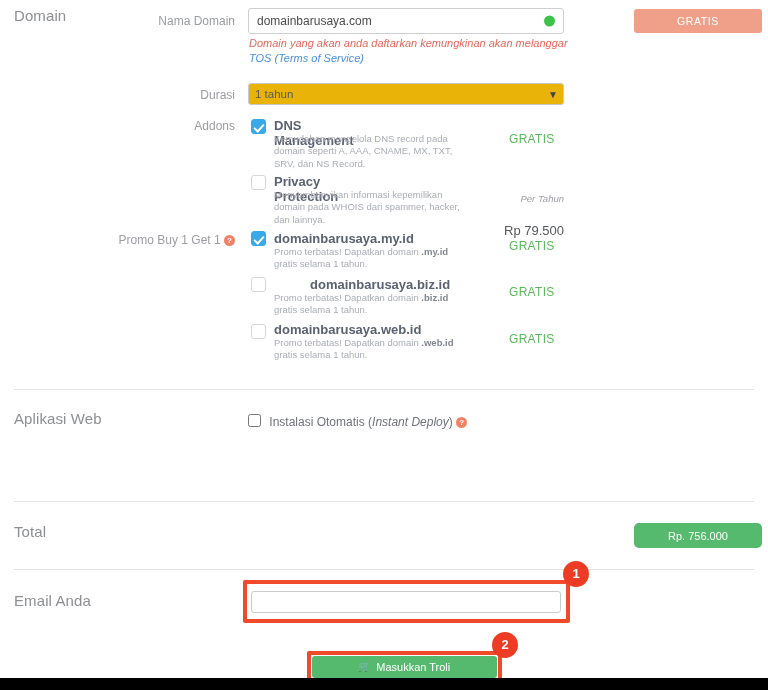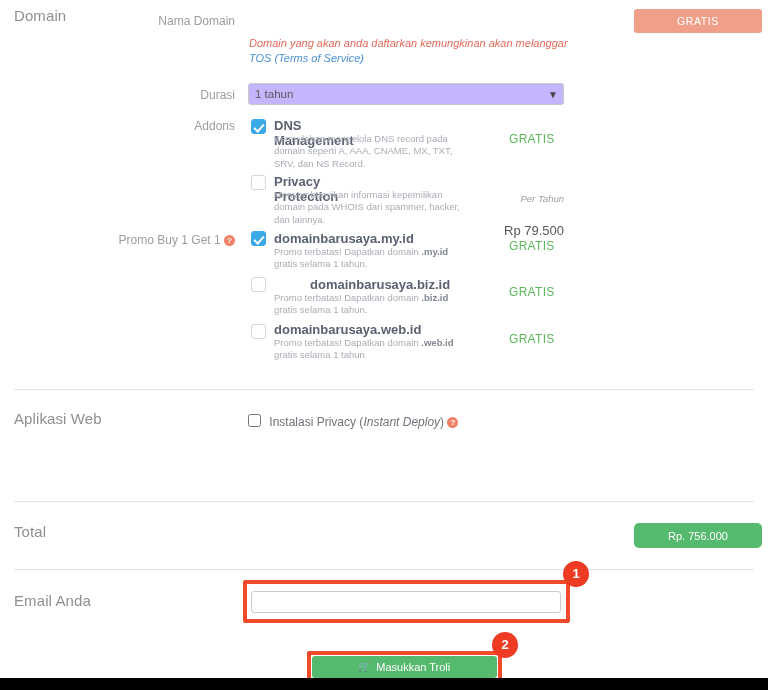--- a/index.html
+++ b/index.html
@@ -95,21 +95,21 @@
     cursor: pointer;
   }
 
   
   .durasi-select {
     position: absolute;
     left: 248px; top: 83px;
     width: 316px; height: 22px;
     border: 1px solid #c9c9c9;
     border-radius: 3px;
-    background: #c4b5fd;
+    background: #eab308;
     font-size: 11.5px;
     color: #5a5a5a;
     padding: 0 6px;
     font-family: "Liberation Sans", sans-serif;
     appearance: none;
     -webkit-appearance: none;
     outline: none;
   }
   .select-caret {
     position: absolute;
@@ -280,20 +280,24 @@
 </style>
 </head>
 <body>
 
 <div id="page">
 
   <div class="section-label" style="top:7px;">Domain</div>
 
   <div class="field-label" style="left:60px; top:14px; width:175px;">Nama Domain</div>
 
+  <div class="domain-input-wrap">
+    <input class="domain-input" type="text" value="domainbarusaya.com" style="">
+    <span class="status-dot"></span>
+  </div>
 
   <div class="warn-text">
     <span>Domain yang akan anda daftarkan kemungkinan akan melanggar </span><a href="#">TOS (Terms of Service)</a>
   </div>
 
   <button class="btn-gratis-top">GRATIS</button>
 
   <div class="field-label" style="left:60px; top:88px; width:175px;">Durasi</div>
   <select class="durasi-select">
     <option>1 tahun</option>
@@ -342,21 +346,21 @@
     <span class="opt-desc" style="left:274px; top:337px; width:190px;"><span>Promo terbatas! Dapatkan domain </span><b>.web.id</b><span> gratis selama 1 tahun.</span></span>
     <span class="opt-price-free" style="left:509px; top:332px;">GRATIS</span>
   </div>
 
   <div class="divider" style="top:389px;"></div>
 
   <div class="section-label" style="top:410px;">Aplikasi Web</div>
 
   <label class="instant-row">
     <input type="checkbox" style="">
-    <span>Instalasi Privacy (</span><i>Instant Deploy</i><span>)</span>
+    <span>Instalasi Otomatis (</span><i>Instant Deploy</i><span>)</span>
     <span class="help-icon">?</span>
   </label>
 
   <div class="divider" style="top:501px;"></div>
 
   <div class="section-label" style="top:523px;">Total</div>
   <button class="btn-total">Rp. 756.000</button>
 
   <div class="divider" style="top:569px;"></div>
 

